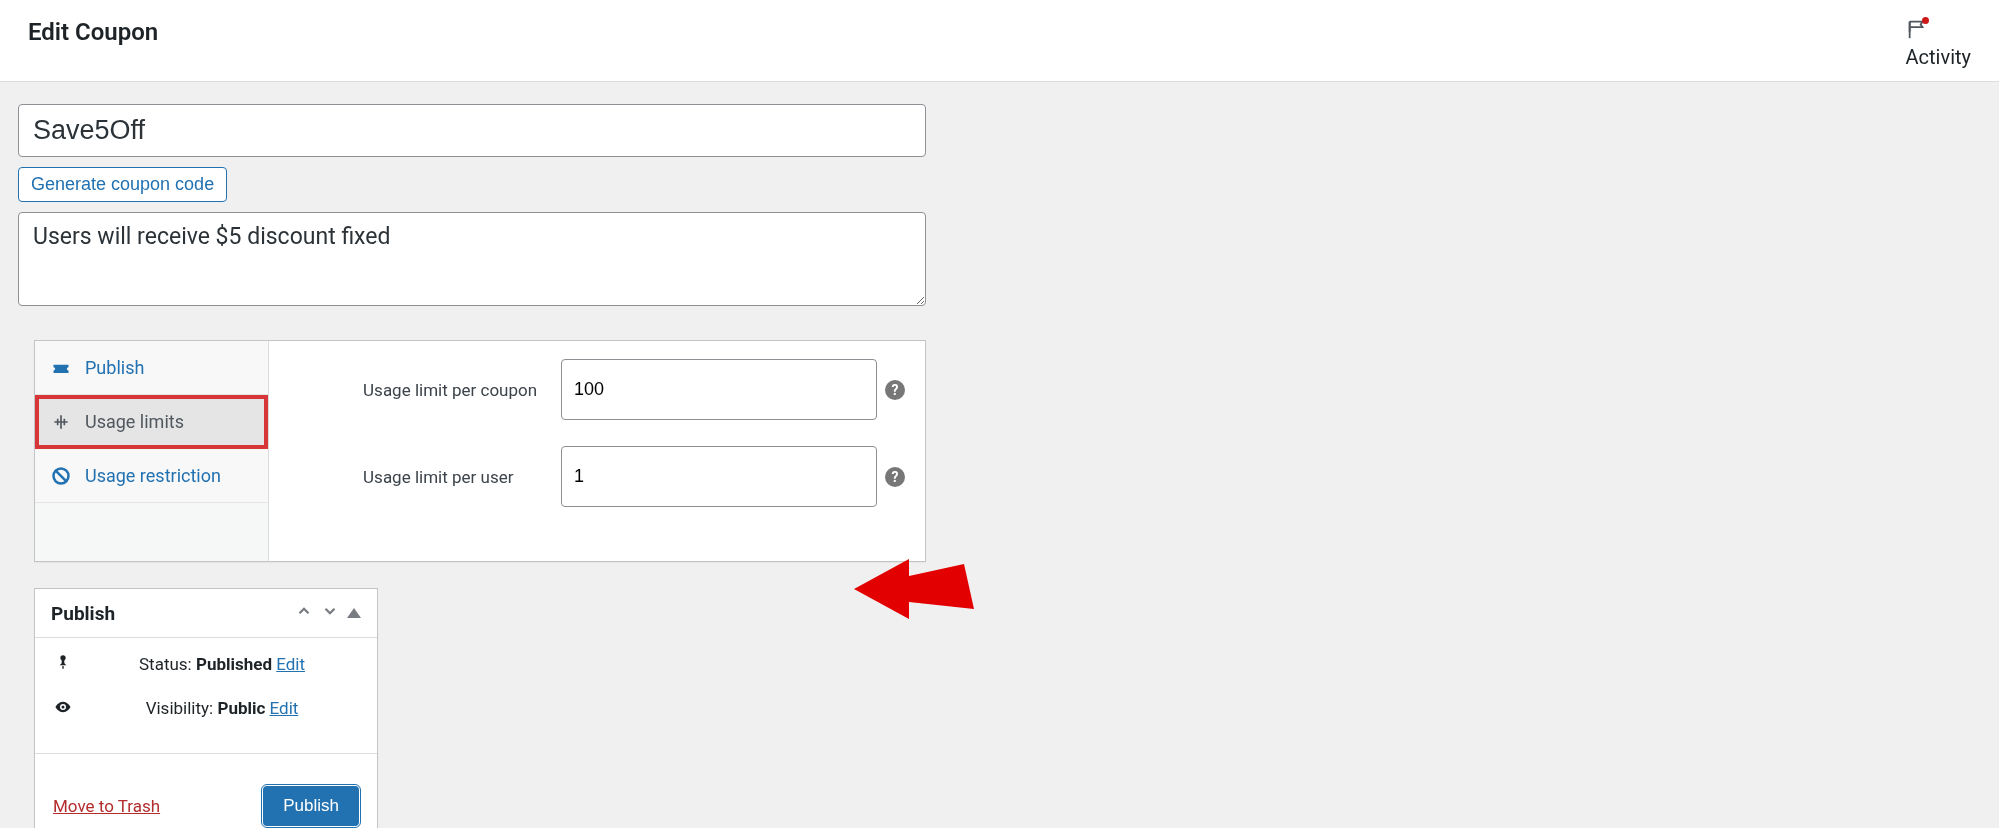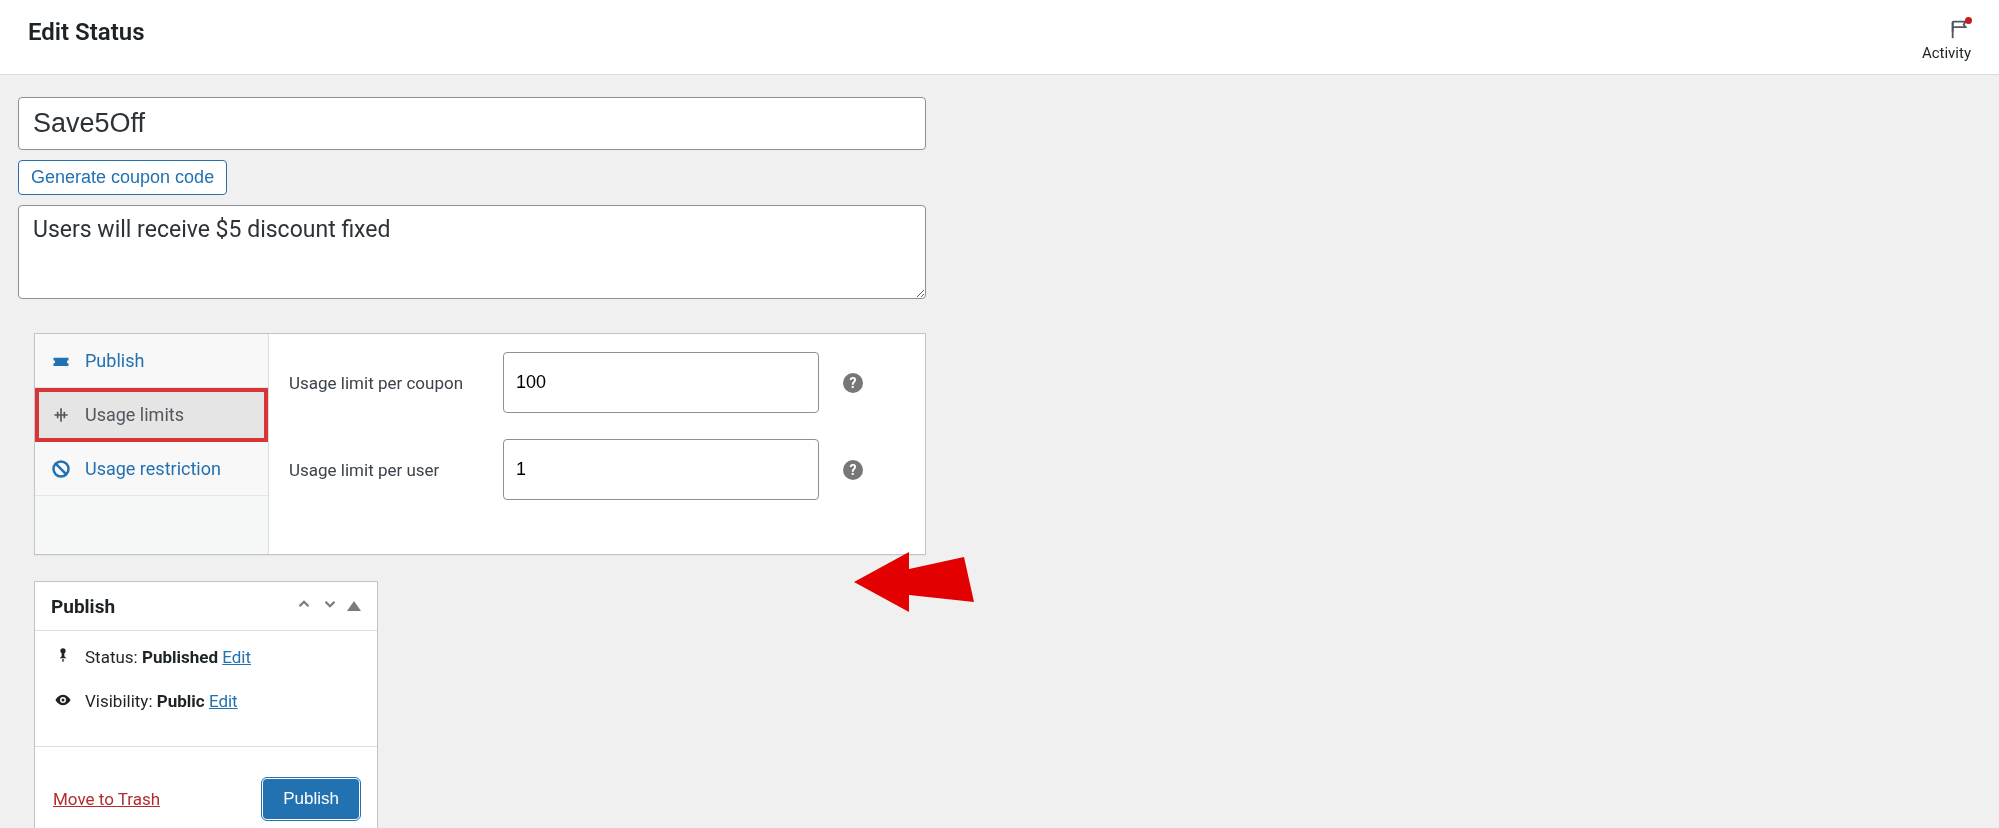--- a/index.html
+++ b/index.html
@@ -1,20 +1,20 @@
 <!DOCTYPE html>
 <html><head>
 <meta charset="utf-8">
 <style>
   * { box-sizing: border-box; margin: 0; padding: 0; }
   body { font-family: -apple-system, BlinkMacSystemFont, "Segoe UI", Roboto, sans-serif; background: #f0f0f1; color: #1d2327; font-size: 18px; }
   
   .topbar { background: #fff; border-bottom: 1px solid #dcdcde; padding: 18px 28px 12px; display: flex; justify-content: space-between; align-items: flex-start; }
   .topbar h1 { font-size: 24px; font-weight: 600; }
-  .activity { text-align: right; font-size: 15px; }
+  .activity { text-align: left; font-size: 20px; }
   .activity-icon { position: relative; display: inline-block; }
   .activity-icon svg { width: 22px; height: 22px; }
   .activity-dot { position: absolute; top: -1px; right: -1px; width: 7px; height: 7px; background: #cc1818; border-radius: 50%; }
   
   .page-body { display: flex; gap: 26px; padding: 22px 18px; align-items: flex-start; flex-direction: column; }
   .main-col { flex: 1; }
   .side-col { width: 360px; }
   
   .title-input { width: 100%; padding: 10px 14px; font-size: 27px; border: 1px solid #8c8f94; border-radius: 4px; background: #fff; color: #2c3338; }
   .gen-btn { margin-top: 10px; background: #fff; color: #2271b1; border: 1px solid #2271b1; border-radius: 4px; padding: 6px 12px; font-size: 18px; cursor: pointer; }
@@ -29,45 +29,45 @@
   .chev { display:inline-block; }
   .tri-up { width:0; height:0; border-left:7px solid transparent; border-right:7px solid transparent; border-bottom:10px solid #787c82; display:inline-block; }
   
   .coupon-body { display: flex; min-height: 220px; }
   .tabs { width: 234px; border-right: 1px solid #dcdcde; background: #f6f7f7; }
   .tab { display: flex; align-items: center; gap: 14px; padding: 16px 16px; border-bottom: 1px solid #e5e5e5; color: #2271b1; cursor: pointer; font-size: 18px; background: #f8f8f8; }
   .tab.active { background: #e5e5e5; color: #50575e; outline: 4px solid #d63638; outline-offset: -4px; position: relative; z-index: 2; }
   .tab-icon { width: 20px; height: 20px; display: inline-flex; align-items: center; justify-content: center; }
   
   .panel { flex: 1; padding: 18px 20px; }
-  .field-row { display: flex; align-items: center; gap: 24px; margin-bottom: 26px; }
+  .field-row { display: flex; align-items: center; gap: 8px; margin-bottom: 26px; justify-content: flex-end; }
   .field-label { width: 190px; font-size: 17px; color: #3c434a; }
   .field-input { width: 316px; padding: 19px 12px; font-size: 18px; border: 1px solid #8c8f94; border-radius: 4px; }
   .help-icon { width: 20px; height: 20px; border-radius: 50%; background: #777; color: #fff; font-size: 14px; display: inline-flex; align-items: center; justify-content: center; font-weight: bold; cursor: help; }
   
-  .publish-body { padding: 14px 18px; }
+  .publish-body { padding: 14px 18px; text-align: center; }
   .pub-row { display: flex; align-items: flex-start; gap: 12px; margin-bottom: 18px; font-size: 17px; line-height: 1.5; }
   .pub-icon { width: 20px; display: inline-flex; justify-content: center; color: #1d2327; flex-shrink: 0; margin-top: 2px; }
   .pub-text { flex: 1; }
   .pub-text strong { font-weight: 700; }
   .edit-link { color: #2271b1; text-decoration: underline; cursor: pointer; }
   .pub-footer { display: flex; align-items: center; justify-content: space-between; padding: 32px 18px; border-top: 1px solid #dcdcde; }
   .trash-link { color: #b32d2e; text-decoration: underline; cursor: pointer; font-size: 17px; }
   .publish-btn { background: #2271b1; color: #fff; border: 2px solid #2271b1; border-radius: 4px; padding: 8px 18px; font-size: 17px; cursor: pointer; outline: 1px solid #2271b1; outline-offset: 1px; }
   
   .arrow-annot { position: absolute; left: 836px; top: 440px; pointer-events: none; }
   .arrow-annot svg { width: 120px; height: 90px; }
   
   .main-col { position: relative; }
 </style>
 </head>
 <body>
 
 <div class="topbar">
-  <h1>Edit Status</h1>
+  <h1>Edit Coupon</h1>
   <div class="activity">
     <span class="activity-icon">
       <svg viewBox="0 0 24 24" fill="none" stroke="#50575e" stroke-width="2">
           <path d="M4 15V5a1 1 0 0 1 1-1h13l-2 3 2 3H5"></path>
           <path d="M4 4v18"></path>
         </svg>
       <span class="activity-dot"></span>
     </span>
     <div>Activity</div>
   </div>

